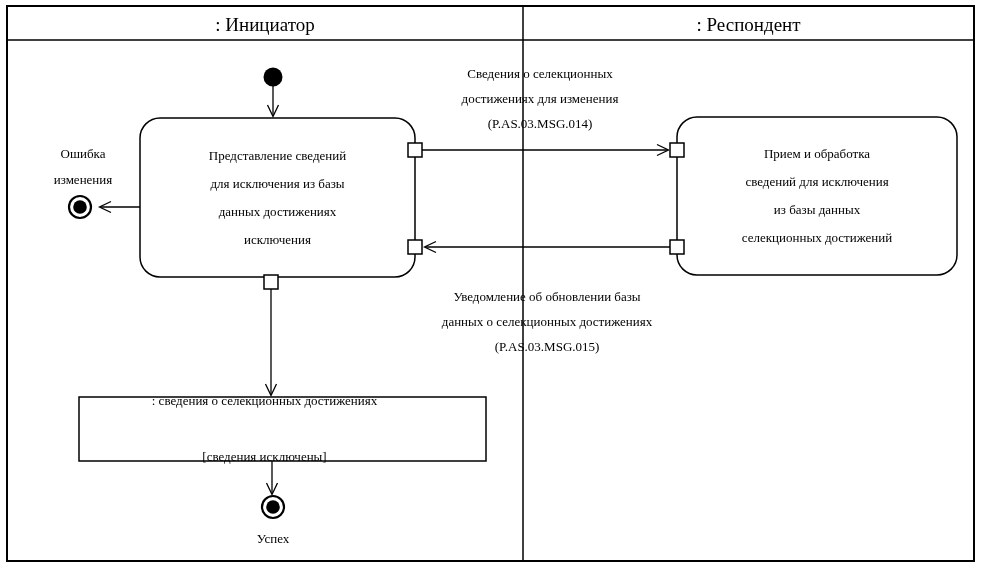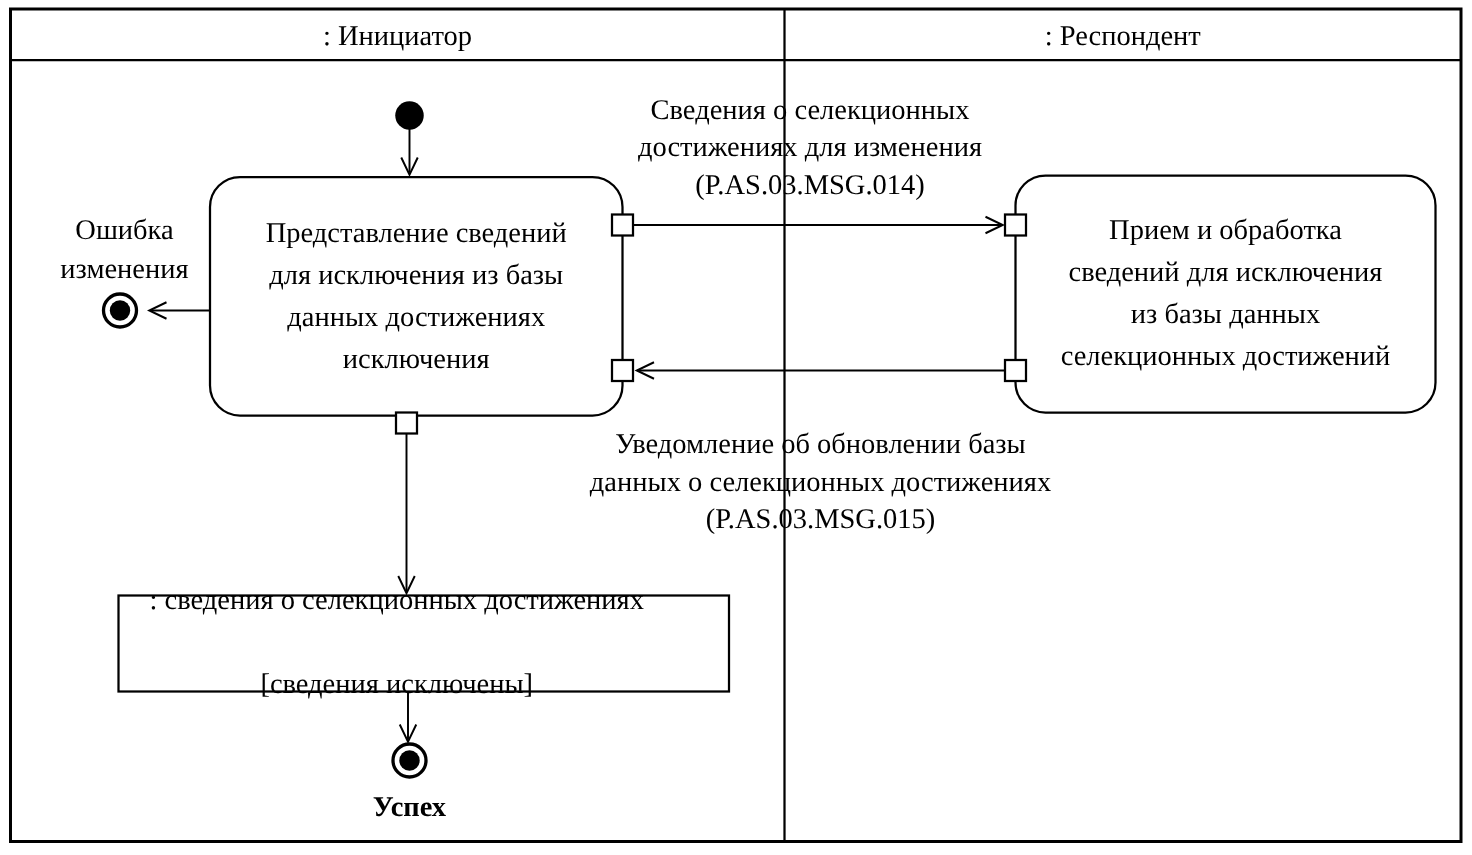--- a/index.html
+++ b/index.html
@@ -19,21 +19,21 @@
     background: #ffffff;
   }
   .stage svg {
     position: absolute;
     left: 0;
     top: 0;
   }
   .txt {
     position: absolute;
     text-align: center;
-    font-size: 19px;
+    font-size: 13px;
     line-height: 25px;
     color: #000;
   }
   .txt div { white-space: nowrap; }
   .lane-title {
     top: 10px;
     height: 30px;
     line-height: 30px;
     font-size: 19px;
   }
@@ -51,21 +51,21 @@
   .object-label {
     left: 79px; top: 397px; width: 371px; height: 64px;
     display: flex; flex-direction: column;
     justify-content: center; align-items: center;
     line-height: 26px;
     gap: 30px;
   }
   .msg-request  { left: 400px; top: 61px;  width: 280px; }
   .msg-response { left: 377px; top: 284px; width: 340px; }
   .err-label    { left: 25px;  top: 141px; width: 116px; line-height: 26px; }
-  .ok-label     { left: 223px; top: 526px; width: 100px; font-weight: bold; }
+  .ok-label     { left: 223px; top: 526px; width: 100px; }
 </style>
 </head>
 <body>
 
 <div class="stage">
 
   <svg width="981" height="570" viewBox="0 0 981 570">
 
     <rect x="7" y="6" width="967" height="555" fill="#ffffff" stroke="#000000" stroke-width="2"></rect>
     <line x1="7" y1="40" x2="974" y2="40" stroke="#000000" stroke-width="1.5"></line>

